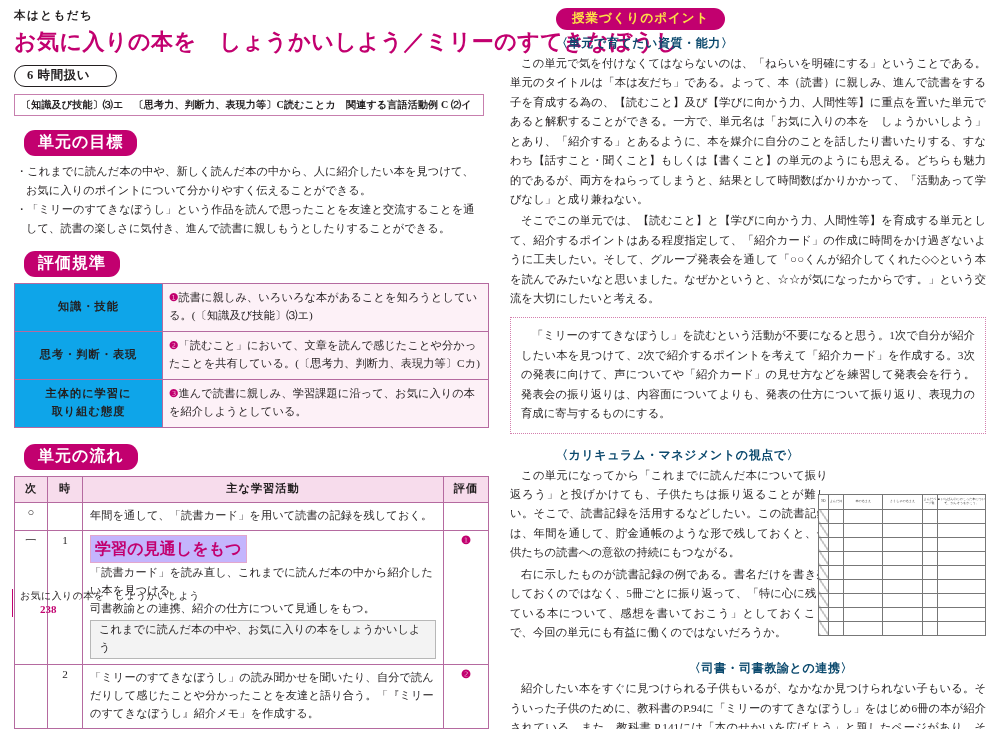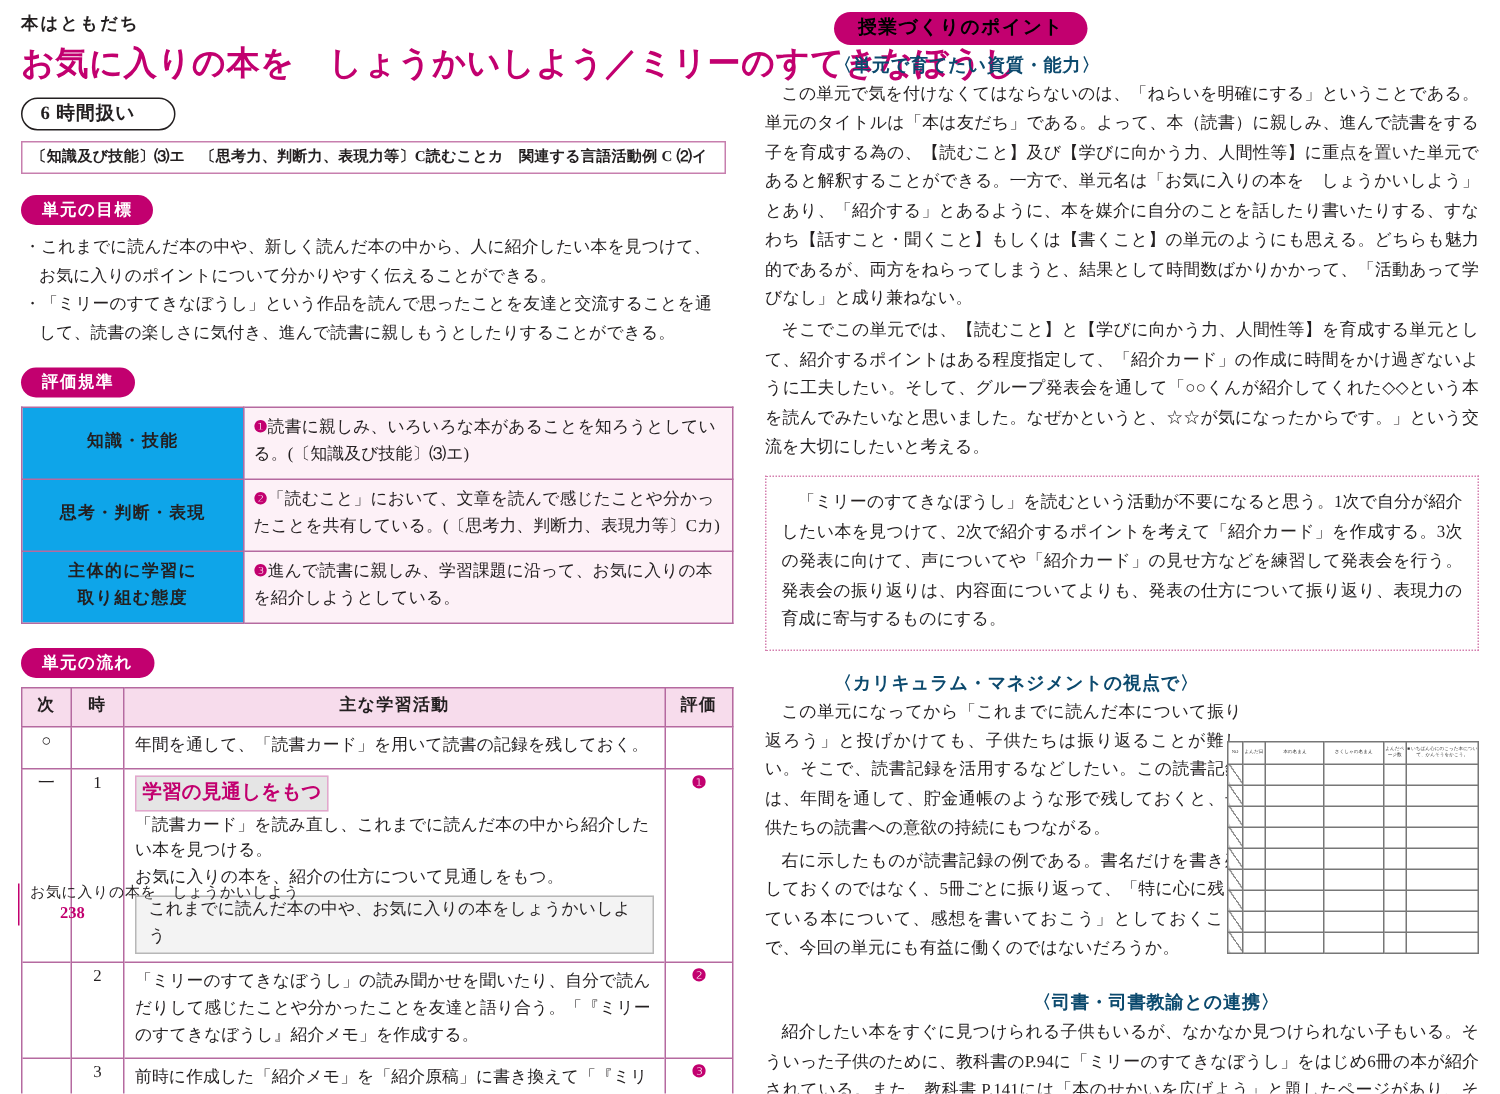--- a/index.html
+++ b/index.html
@@ -73,24 +73,24 @@
     font-weight: bold;
   }
 
   
   .badge {
     display: inline-block;
     background: #c2006f;
     color: #ffffff;
     border-radius: 11px;
     padding: 2px 14px 3px 14px;
-    font-size: 11px;
+    font-size: 16px;
     font-weight: bold;
     letter-spacing: 1px;
-    margin: 0 0 6px 2px;
+    margin: 0 0 6px 12px;
   }
 
   .goal-list {
     list-style: none;
     margin: 0 0 14px 0;
     padding: 0 2px 0 4px;
   }
   .goal-list li {
     font-size: 11.2px;
     line-height: 1.65;
@@ -169,42 +169,42 @@
     vertical-align: middle;
     color: #c2006f;
     font-weight: bold;
     font-size: 11px;
     letter-spacing: -0.5px;
   }
   tr.dashed > td { border-bottom: 1px dashed #b56aa0; }
   .hl-pink {
     display: inline-block;
     border: 1px solid #e3a7cd;
-    background: #e5e5e5;
+    background: #c4b5fd;
     color: #c2006f;
     font-weight: bold;
     padding: 0px 4px 1px 4px;
     margin-bottom: 1px;
-    font-size: 13px;
+    font-size: 16px;
   }
   .hl-gray {
     display: inline-block;
     border: 1px solid #b7b7b7;
     background: #f3f3f3;
     color: #231f20;
     padding: 0px 5px 1px 8px;
     margin-top: 2px;
     font-size: 11.2px;
   }
 
   
   .rbadge {
     display: inline-block;
     background: #c2006f;
-    color: #000000;
+    color: #fde047;
     border-radius: 11px;
     padding: 2px 16px 3px 16px;
     font-size: 12.5px;
     font-weight: bold;
     letter-spacing: 1px;
     margin: 0 0 5px 46px;
   }
   .subhead {
     color: #0c4a6e;
     font-weight: bold;
@@ -361,21 +361,21 @@
           </td>
           <td class="ev"></td>
         </tr>
 
         <tr class="dashed">
           <td class="ji">一</td>
           <td class="toki">1</td>
           <td class="act">
             <div><span class="hl-pink">学習の見通しをもつ</span></div>
             <div>「読書カード」を読み直し、これまでに読んだ本の中から紹介したい本を見つける。</div>
-            <div>お気に入りの本を、紹介の仕方について見通しをもつ。</div>
+            <div>司書教諭との連携、紹介の仕方について見通しをもつ。</div>
             <div><span class="hl-gray">これまでに読んだ本の中や、お気に入りの本をしょうかいしよう</span></div>
           </td>
           <td class="ev">❶</td>
         </tr>
 
         <tr class="dashed">
           <td class="ji"></td>
           <td class="toki">2</td>
           <td class="act">
             <div>「ミリーのすてきなぼうし」の読み聞かせを聞いたり、自分で読んだりして感じたことや分かったことを友達と語り合う。「『ミリーのすてきなぼうし』紹介メモ」を作成する。</div>

